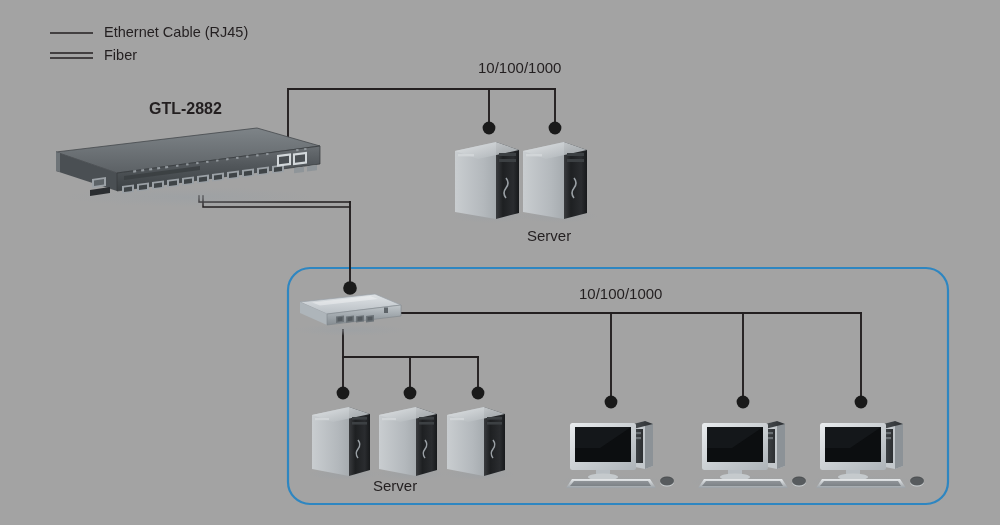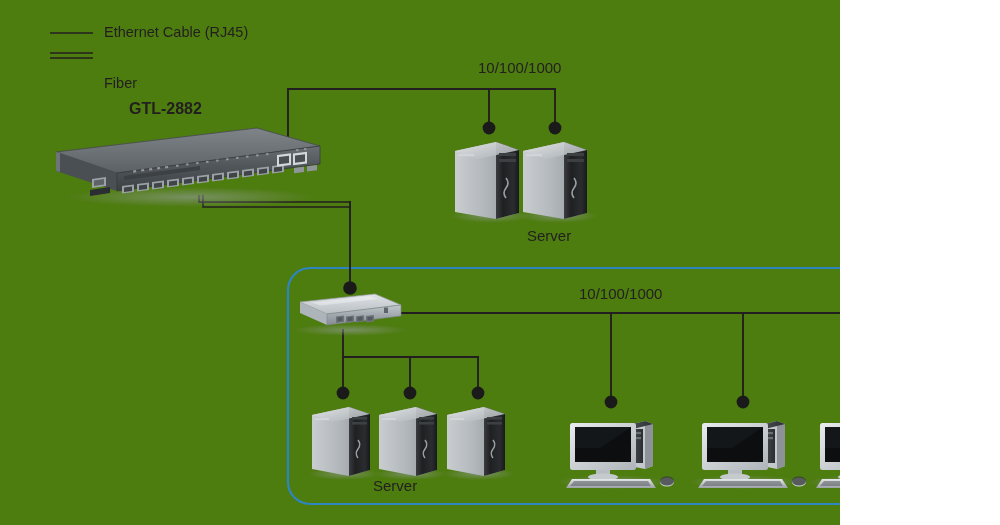--- a/index.html
+++ b/index.html
@@ -6,23 +6,23 @@
     margin: 0;
     padding: 0;
     background: #ffffff;
   }
   body {
     font-family: "Liberation Sans", sans-serif;
     color: #1a1a1a;
   }
   #stage {
     position: relative;
-    width: 840px;
+    width: 1000px;
     height: 525px;
-    background: #4d7c0f;
+    background: #a3a3a3;
     overflow: hidden;
   }
   .layer {
     position: absolute;
     left: 0;
     top: 0;
     width: 1000px;
     height: 525px;
   }
   #svg-layer { z-index: 1; }
@@ -31,20 +31,21 @@
     position: absolute;
     font-family: "Liberation Sans", sans-serif;
     font-size: 15px;
     color: #231f20;
     white-space: nowrap;
     line-height: 1;
   }
   .lbl.bold {
     font-weight: bold;
     font-size: 16px;
+    margin-left: 20px;
   }
   .lbl.legend {
     font-size: 14.5px;
   }
   .lbl.speed {
     font-size: 15px;
   }
   .lbl.role {
     font-size: 15px;
     text-align: right;
@@ -381,21 +382,21 @@
       <polygon points="824,481 898,481 901,486 820,486" fill="#555b60" opacity="0.55"></polygon>
       <ellipse cx="917" cy="482" rx="7" ry="4.5" fill="#cfd4d7"></ellipse>
       <ellipse cx="917" cy="481" rx="7" ry="4.5" fill="#2f3336" opacity="0.75"></ellipse>
     </g>
   </svg>
 
   <div id="label-layer" class="layer">
 
     <div class="lbl legend" style="left:104px; top:25px;">Ethernet Cable (RJ45)</div>
 
-    <div class="lbl legend" style="left:104px; top:48px;margin-top:28px;">Fiber</div>
+    <div class="lbl legend" style="left:104px; top:48px;">Fiber</div>
 
     <div class="lbl bold" style="left:129px; top:101px;">GTL-2882</div>
 
     <div class="lbl speed" style="left:478px; top:60px;">10/100/1000</div>
 
     <div class="lbl role" style="left:527px; top:228px;">Server</div>
 
     <div class="lbl speed" style="left:579px; top:286px;">10/100/1000</div>
 
     <div class="lbl role" style="left:373px; top:478px;">Server</div>

